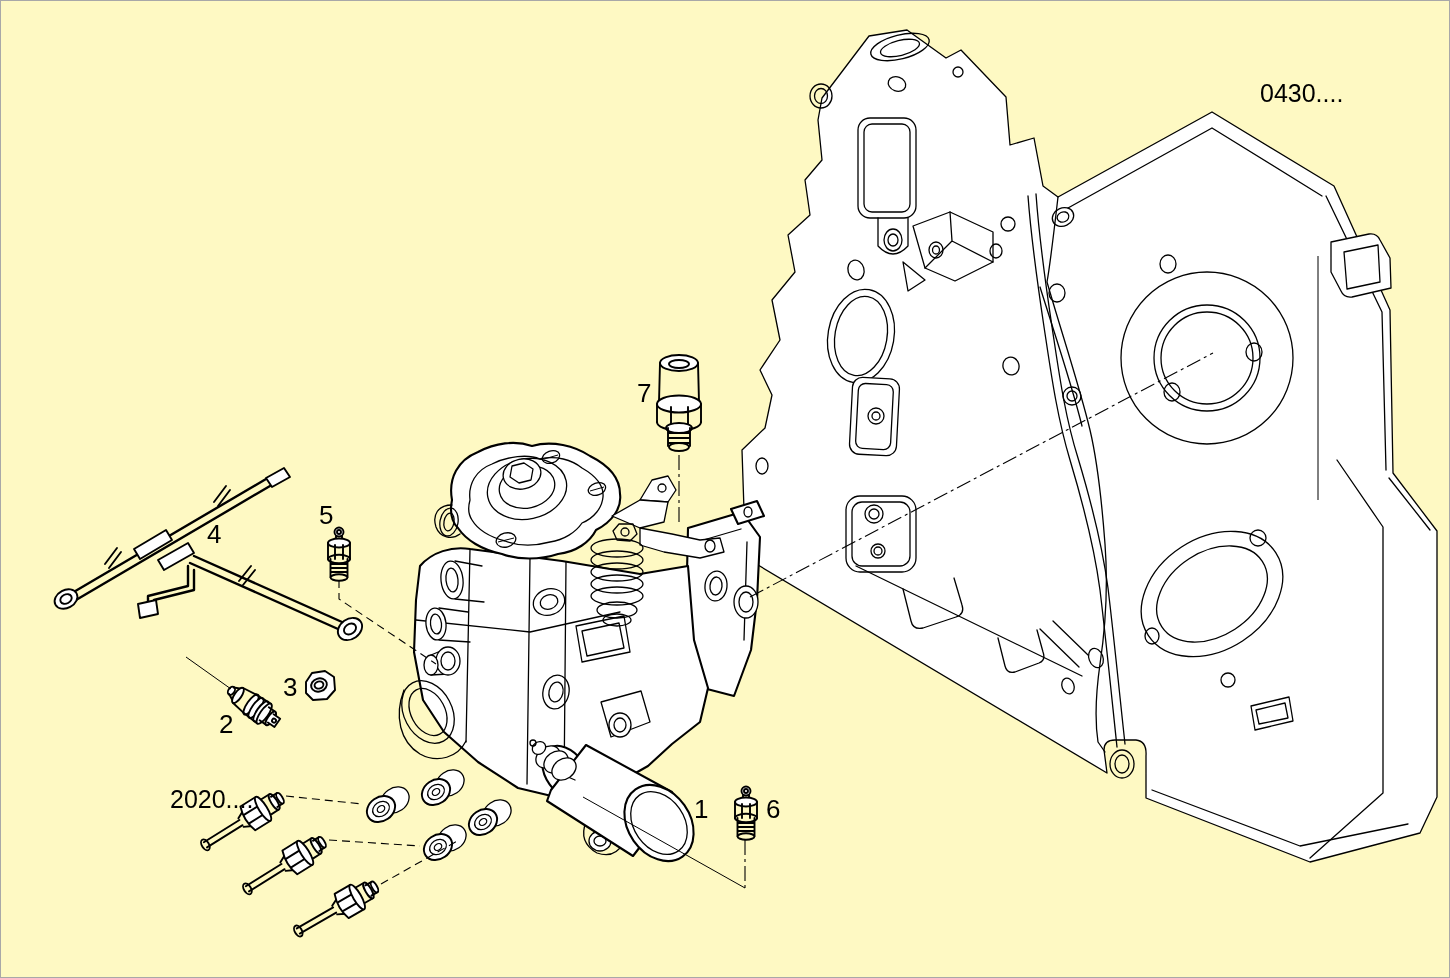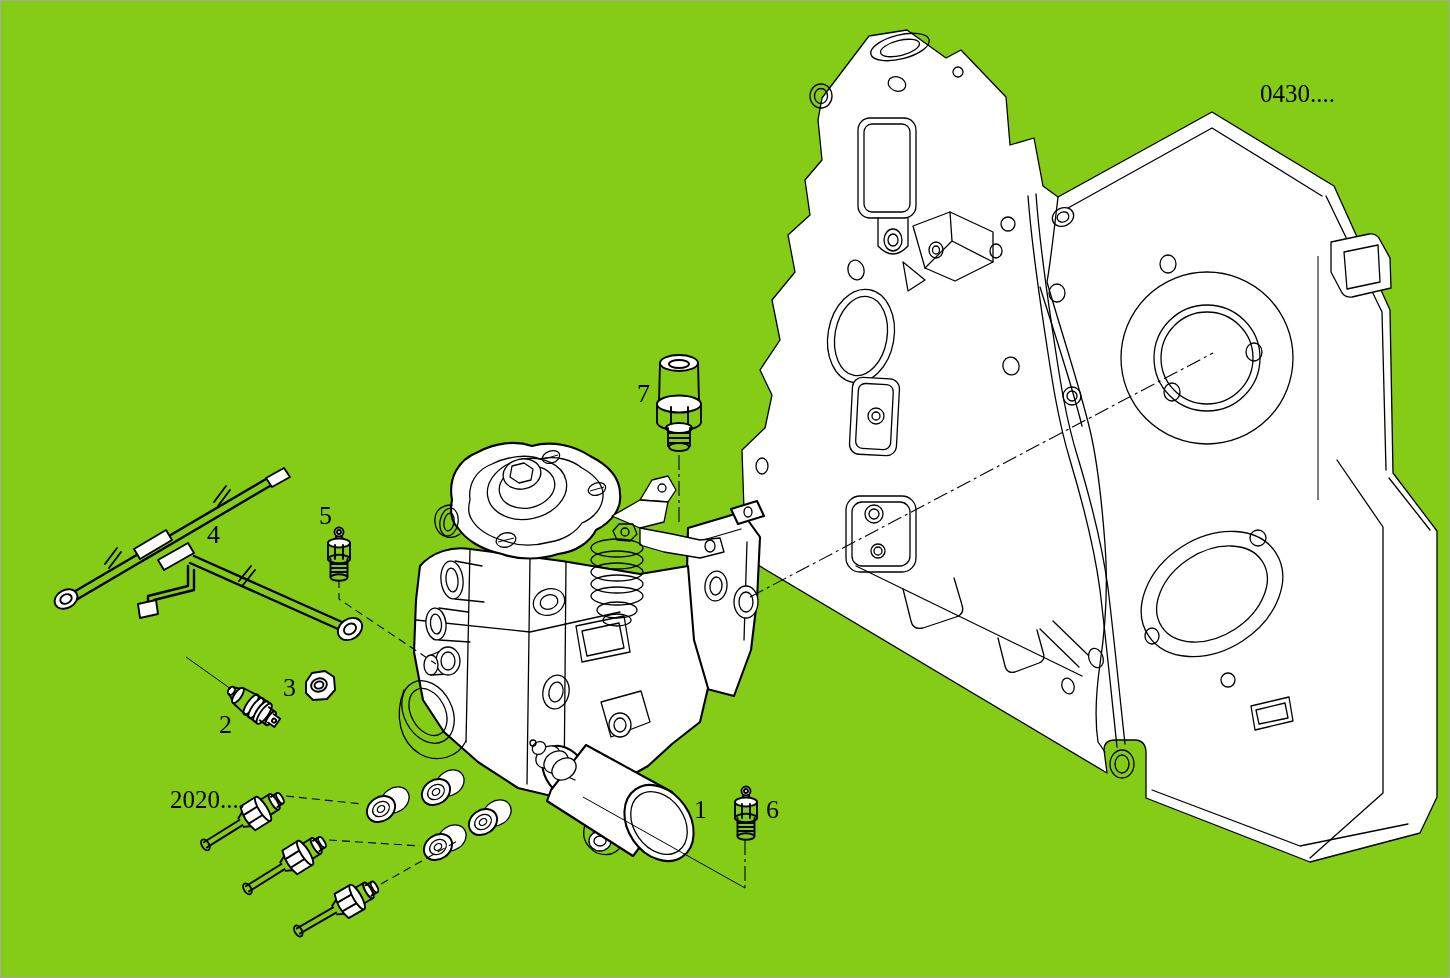--- a/index.html
+++ b/index.html
@@ -1,18 +1,18 @@
 <!DOCTYPE html>
 <html><head>
 <meta charset="utf-8">
 <style>
   html,body{margin:0;padding:0;background:#e8e8e8;}
-  .frame{position:relative;width:1450px;height:978px;background:#84cc16;
+  .frame{position:relative;width:1450px;height:978px;background:#fef9c3;
          box-shadow:inset 0 0 0 1px #a8a8a8;overflow:hidden;
-         font-family:Liberation Serif, serif;}
+         font-family:Liberation Sans, sans-serif;}
   svg{position:absolute;left:0;top:0;}
   svg *{vector-effect:none;}
   .h   {stroke:#000;fill:none;stroke-width:1.3;stroke-linejoin:round;stroke-linecap:round;}
   .hw  {stroke:#000;fill:#fff;stroke-width:1.3;stroke-linejoin:round;stroke-linecap:round;}
   .pw  {stroke:#000;fill:#fff;stroke-width:2.1;stroke-linejoin:round;stroke-linecap:round;}
   .pi  {stroke:#000;fill:none;stroke-width:1.3;stroke-linejoin:round;stroke-linecap:round;}
   .piw {stroke:#000;fill:#fff;stroke-width:1.3;stroke-linejoin:round;stroke-linecap:round;}
   .s   {stroke:#000;fill:none;stroke-width:1.9;stroke-linejoin:round;stroke-linecap:round;}
   .sw  {stroke:#000;fill:#fff;stroke-width:1.9;stroke-linejoin:round;stroke-linecap:round;}
   .th  {stroke:#000;fill:none;stroke-width:1;}

